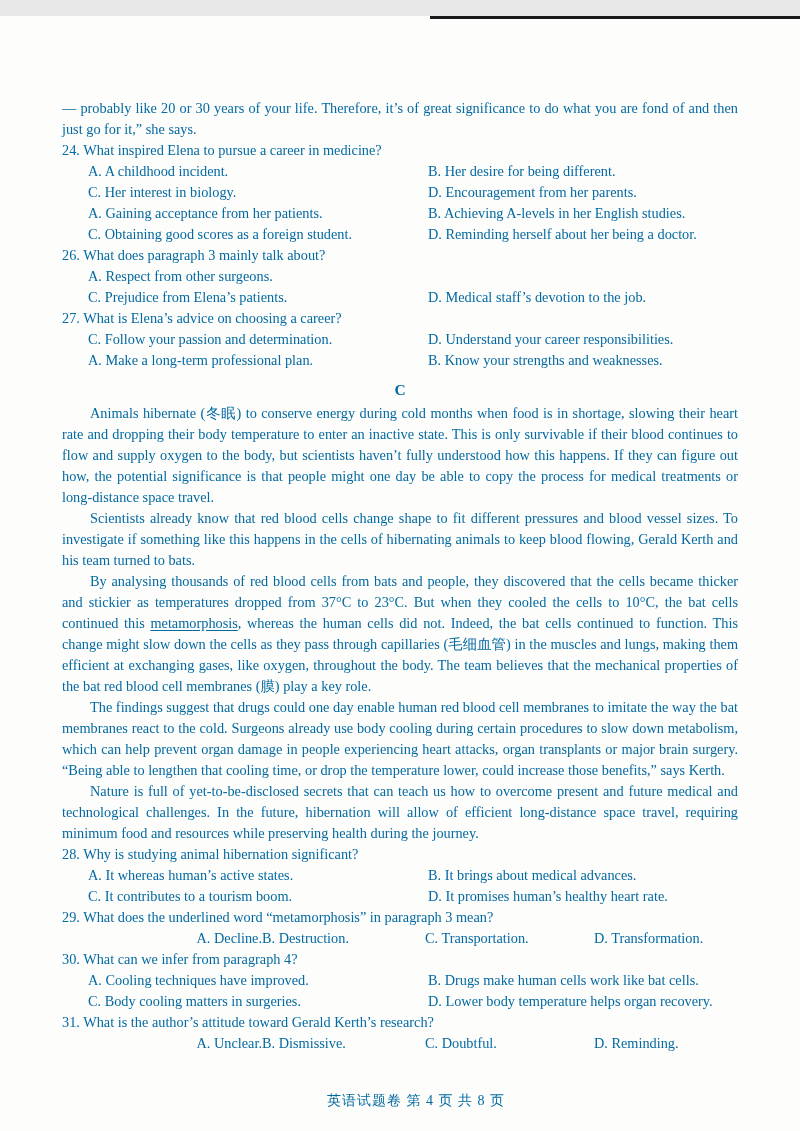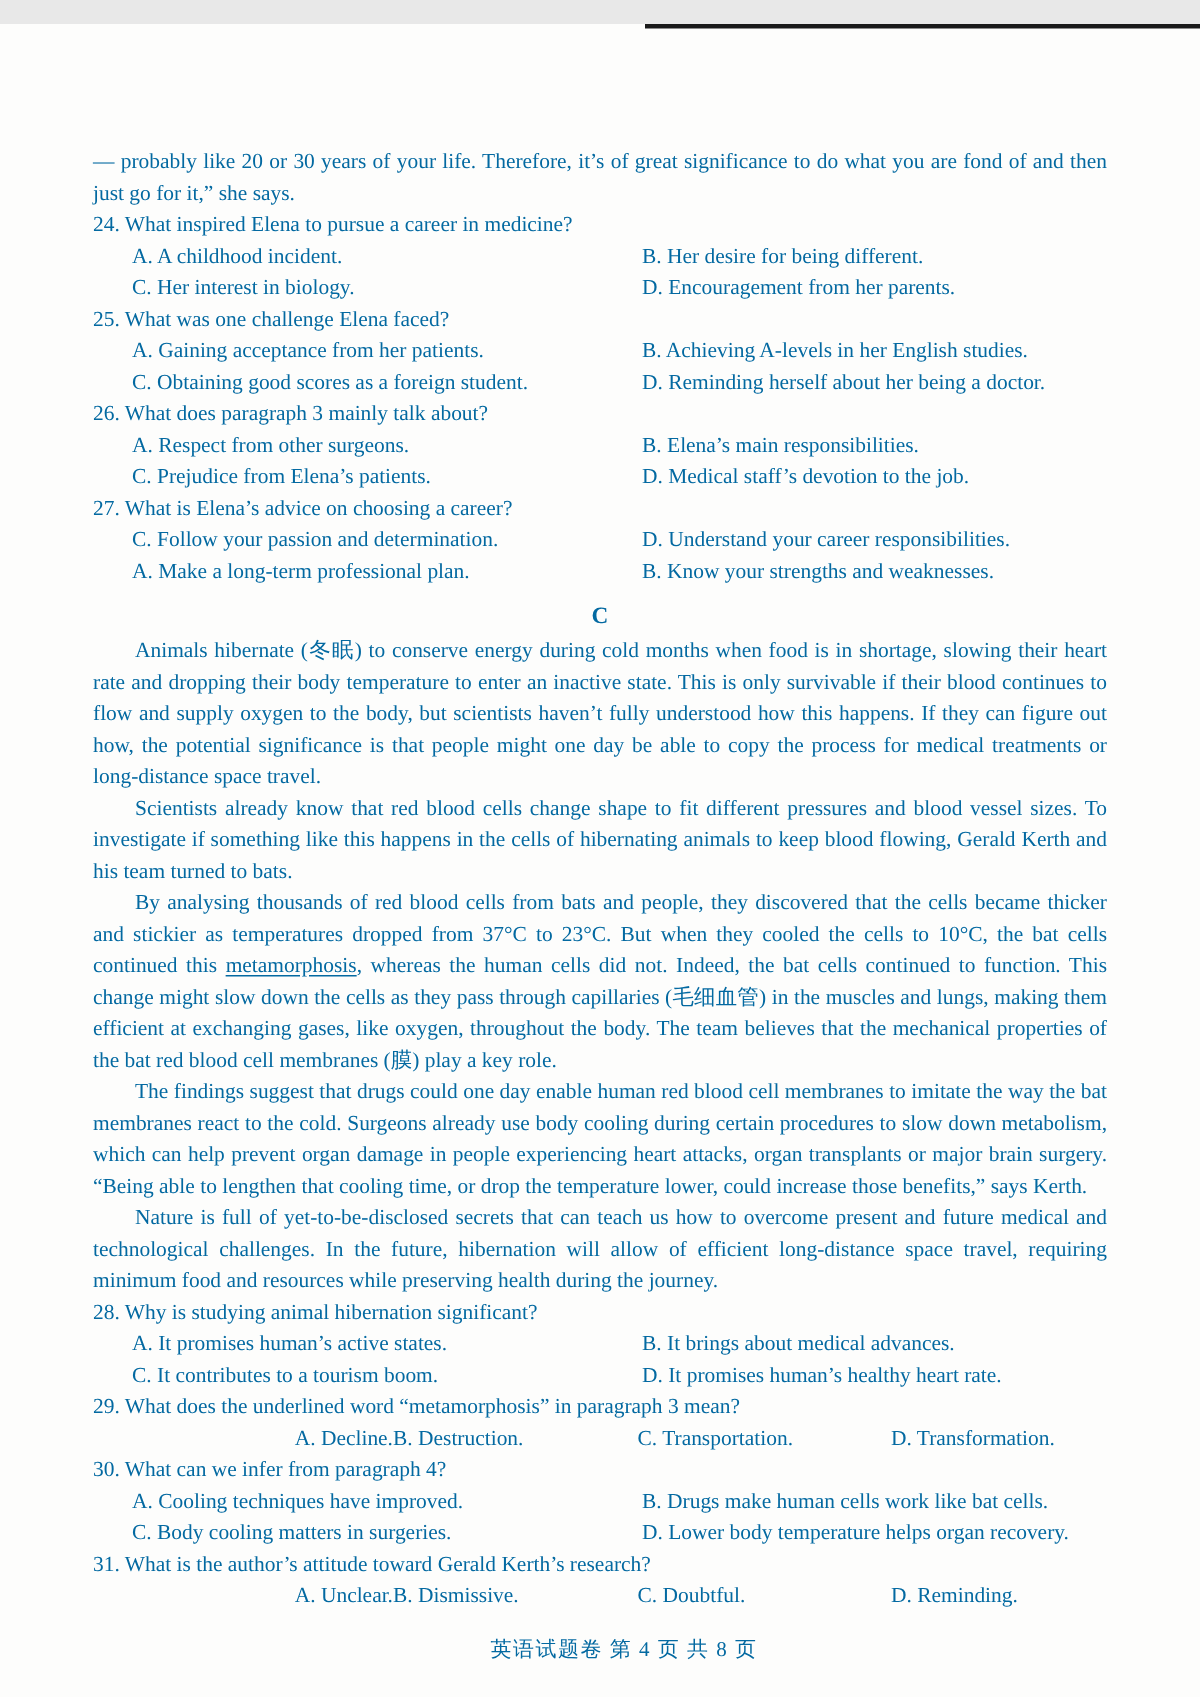--- a/index.html
+++ b/index.html
@@ -88,36 +88,34 @@
       <span class="opt-a">A. A childhood incident.</span>
       <span class="opt-b">B. Her desire for being different.</span>
     </div>
     <div class="opt-row">
       <span class="opt-a">C. Her interest in biology.</span>
       <span class="opt-b">D. Encouragement from her parents.</span>
     </div>
   </div>
 
   <div class="q">
-    <div class="q-stem"><span>25.</span> <span>What was one challenge Elena faced?</span></div>
     <div class="opt-row">
       <span class="opt-a">A. Gaining acceptance from her patients.</span>
       <span class="opt-b">B. Achieving A-levels in her English studies.</span>
     </div>
     <div class="opt-row">
       <span class="opt-a">C. Obtaining good scores as a foreign student.</span>
       <span class="opt-b">D. Reminding herself about her being a doctor.</span>
     </div>
   </div>
 
   <div class="q">
     <div class="q-stem"><span>26.</span> <span>What does paragraph 3 mainly talk about?</span></div>
     <div class="opt-row">
       <span class="opt-a">A. Respect from other surgeons.</span>
-      <span class="opt-b">B. Elena’s main responsibilities.</span>
     </div>
     <div class="opt-row">
       <span class="opt-a">C. Prejudice from Elena’s patients.</span>
       <span class="opt-b">D. Medical staff’s devotion to the job.</span>
     </div>
   </div>
 
   <div class="q">
     <div class="q-stem"><span>27.</span> <span>What is Elena’s advice on choosing a career?</span></div>
     <div class="opt-row">
@@ -136,21 +134,21 @@
     <p>Animals hibernate (冬眠) to conserve energy during cold months when food is in shortage, slowing their heart rate and dropping their body temperature to enter an inactive state. This is only survivable if their blood continues to flow and supply oxygen to the body, but scientists haven’t fully understood how this happens. If they can figure out how, the potential significance is that people might one day be able to copy the process for medical treatments or long-distance space travel.</p>
     <p>Scientists already know that red blood cells change shape to fit different pressures and blood vessel sizes. To investigate if something like this happens in the cells of hibernating animals to keep blood flowing, Gerald Kerth and his team turned to bats.</p>
     <p><span>By analysing thousands of red blood cells from bats and people, they discovered that the cells became thicker and stickier as temperatures dropped from 37°C to 23°C. But when they cooled the cells to 10°C, the bat cells continued this </span><span class="underlined-word">metamorphosis</span><span>, whereas the human cells did not. Indeed, the bat cells continued to function. This change might slow down the cells as they pass through capillaries (毛细血管) in the muscles and lungs, making them efficient at exchanging gases, like oxygen, throughout the body. The team believes that the mechanical properties of the bat red blood cell membranes (膜) play a key role.</span></p>
     <p>The findings suggest that drugs could one day enable human red blood cell membranes to imitate the way the bat membranes react to the cold. Surgeons already use body cooling during certain procedures to slow down metabolism, which can help prevent organ damage in people experiencing heart attacks, organ transplants or major brain surgery. “Being able to lengthen that cooling time, or drop the temperature lower, could increase those benefits,” says Kerth.</p>
     <p>Nature is full of yet-to-be-disclosed secrets that can teach us how to overcome present and future medical and technological challenges. In the future, hibernation will allow of efficient long-distance space travel, requiring minimum food and resources while preserving health during the journey.</p>
   </div>
 
   <div class="q">
     <div class="q-stem"><span>28.</span> <span>Why is studying animal hibernation significant?</span></div>
     <div class="opt-row">
-      <span class="opt-a">A. It promises human’s active states.</span>
+      <span class="opt-a">A. It whereas human’s active states.</span>
       <span class="opt-b">B. It brings about medical advances.</span>
     </div>
     <div class="opt-row">
       <span class="opt-a">C. It contributes to a tourism boom.</span>
       <span class="opt-b">D. It promises human’s healthy heart rate.</span>
     </div>
   </div>
 
   <div class="q">
     <div class="q-stem"><span>29.</span> <span>What does the underlined word “metamorphosis” in paragraph 3 mean?</span></div>

